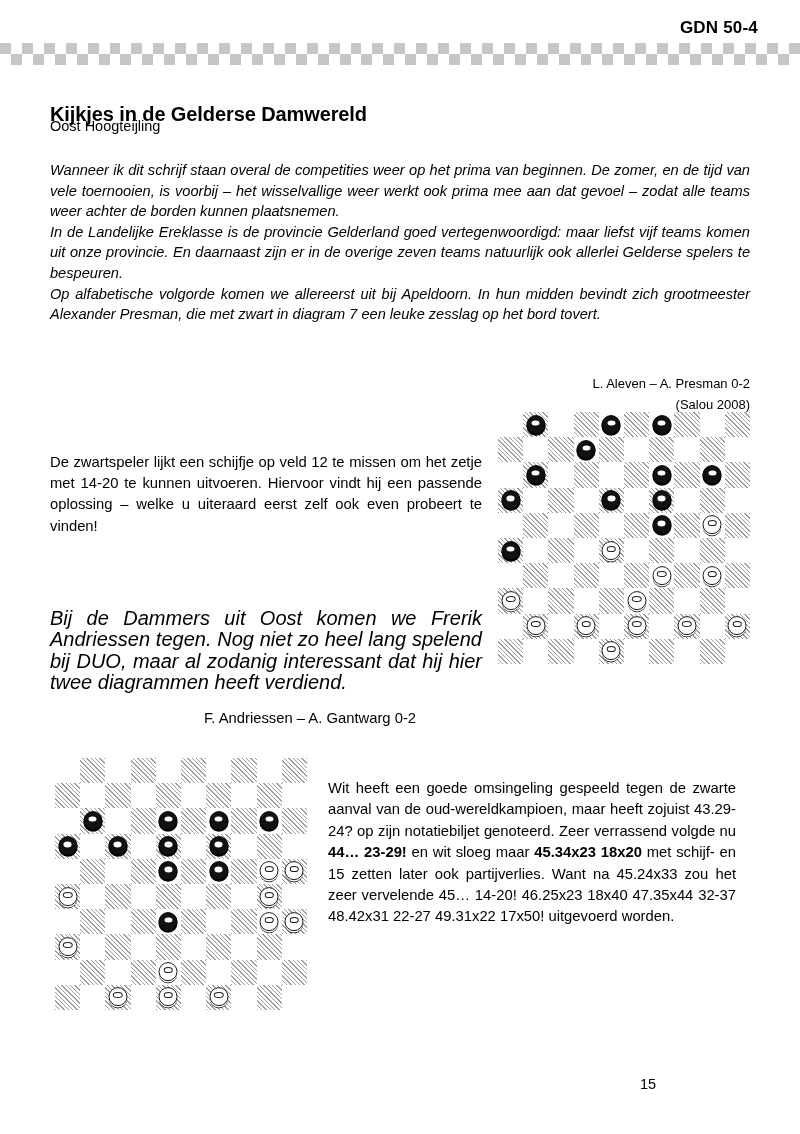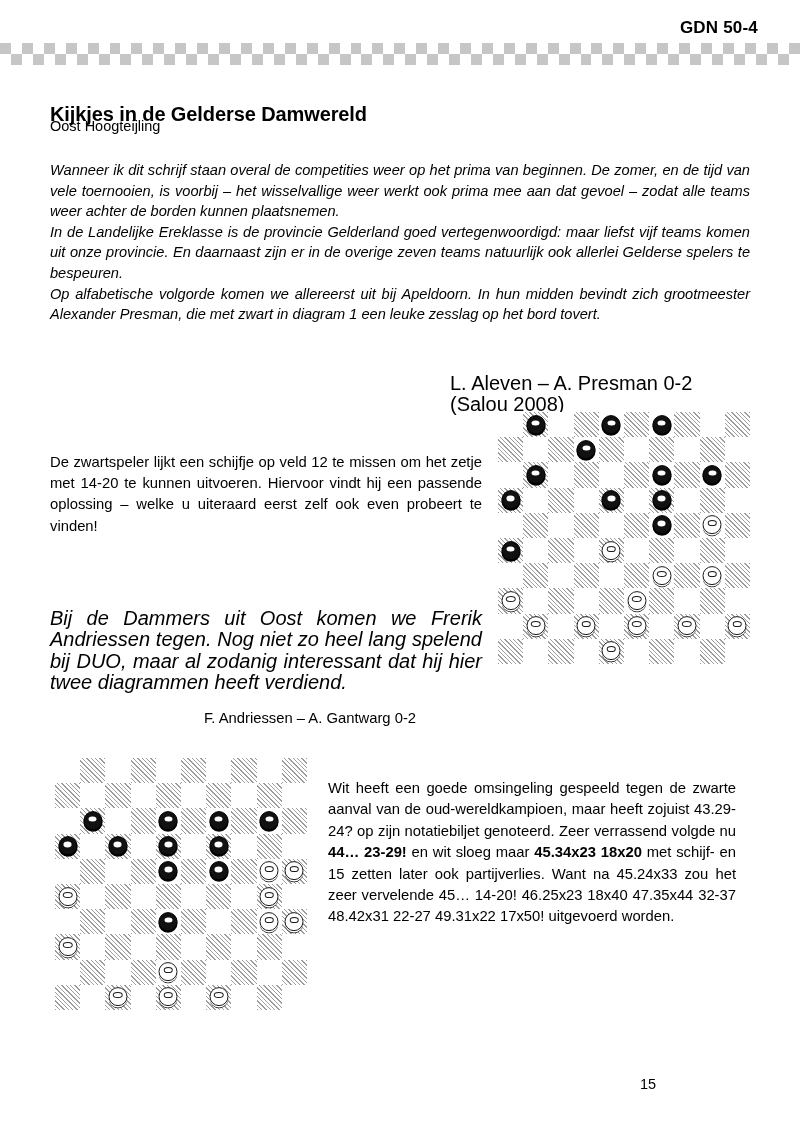--- a/index.html
+++ b/index.html
@@ -35,21 +35,21 @@
 
   .intro{
     position:absolute;left:50px;top:160px;width:700px;
     font-size:14.6px;font-style:italic;line-height:20.6px;
     text-align:justify;
   }
   .intro p{margin:0;}
 
   .game1-head{
     position:absolute;left:450px;top:373px;width:300px;
-    font-size:20px;line-height:21px;
+    font-size:13px;line-height:21px;text-align:right;
   }
 
   .blk-left1{
     position:absolute;left:50px;top:452px;width:432px;
     font-size:14.8px;line-height:21.2px;text-align:justify;
   }
   .blk-left1 p{margin:0;}
   .moves{font-weight:bold;}
 
   .blk-left2{
@@ -287,21 +287,21 @@
         <div class="cell w"></div>
       </div>
   </div>
 
   <h1 class="article-title">Kijkjes in de Gelderse Damwereld</h1>
   <div class="author">Oost Hoogteijling</div>
 
   <div class="intro">
     <p>Wanneer ik dit schrijf staan overal de competities weer op het prima van beginnen. De zomer, en de tijd van vele toernooien, is voorbij – het wisselvallige weer werkt ook prima mee aan dat gevoel – zodat alle teams weer achter de borden kunnen plaatsnemen.</p>
     <p>In de Landelijke Ereklasse is de provincie Gelderland goed vertegenwoordigd: maar liefst vijf teams komen uit onze provincie. En daarnaast zijn er in de overige zeven teams natuurlijk ook allerlei Gelderse spelers te bespeuren.</p>
-    <p>Op alfabetische volgorde komen we allereerst uit bij Apeldoorn. In hun midden bevindt zich grootmeester Alexander Presman, die met zwart in diagram 1 een leuke zesslag op het bord tovert.</p>
+    <p>Op alfabetische volgorde komen we allereerst uit bij Apeldoorn. In hun midden bevindt zich grootmeester Alexander Presman, die met zwart in diagram 7 een leuke zesslag op het bord tovert.</p>
   </div>
 
   <div class="game1-head">
     <div>L. Aleven – A. Presman 0-2</div>
     <div>(Salou 2008)</div>
   </div>
 
   <div class="board" id="board-1">
       <div class="sq light"></div>
       <div class="sq dark">

